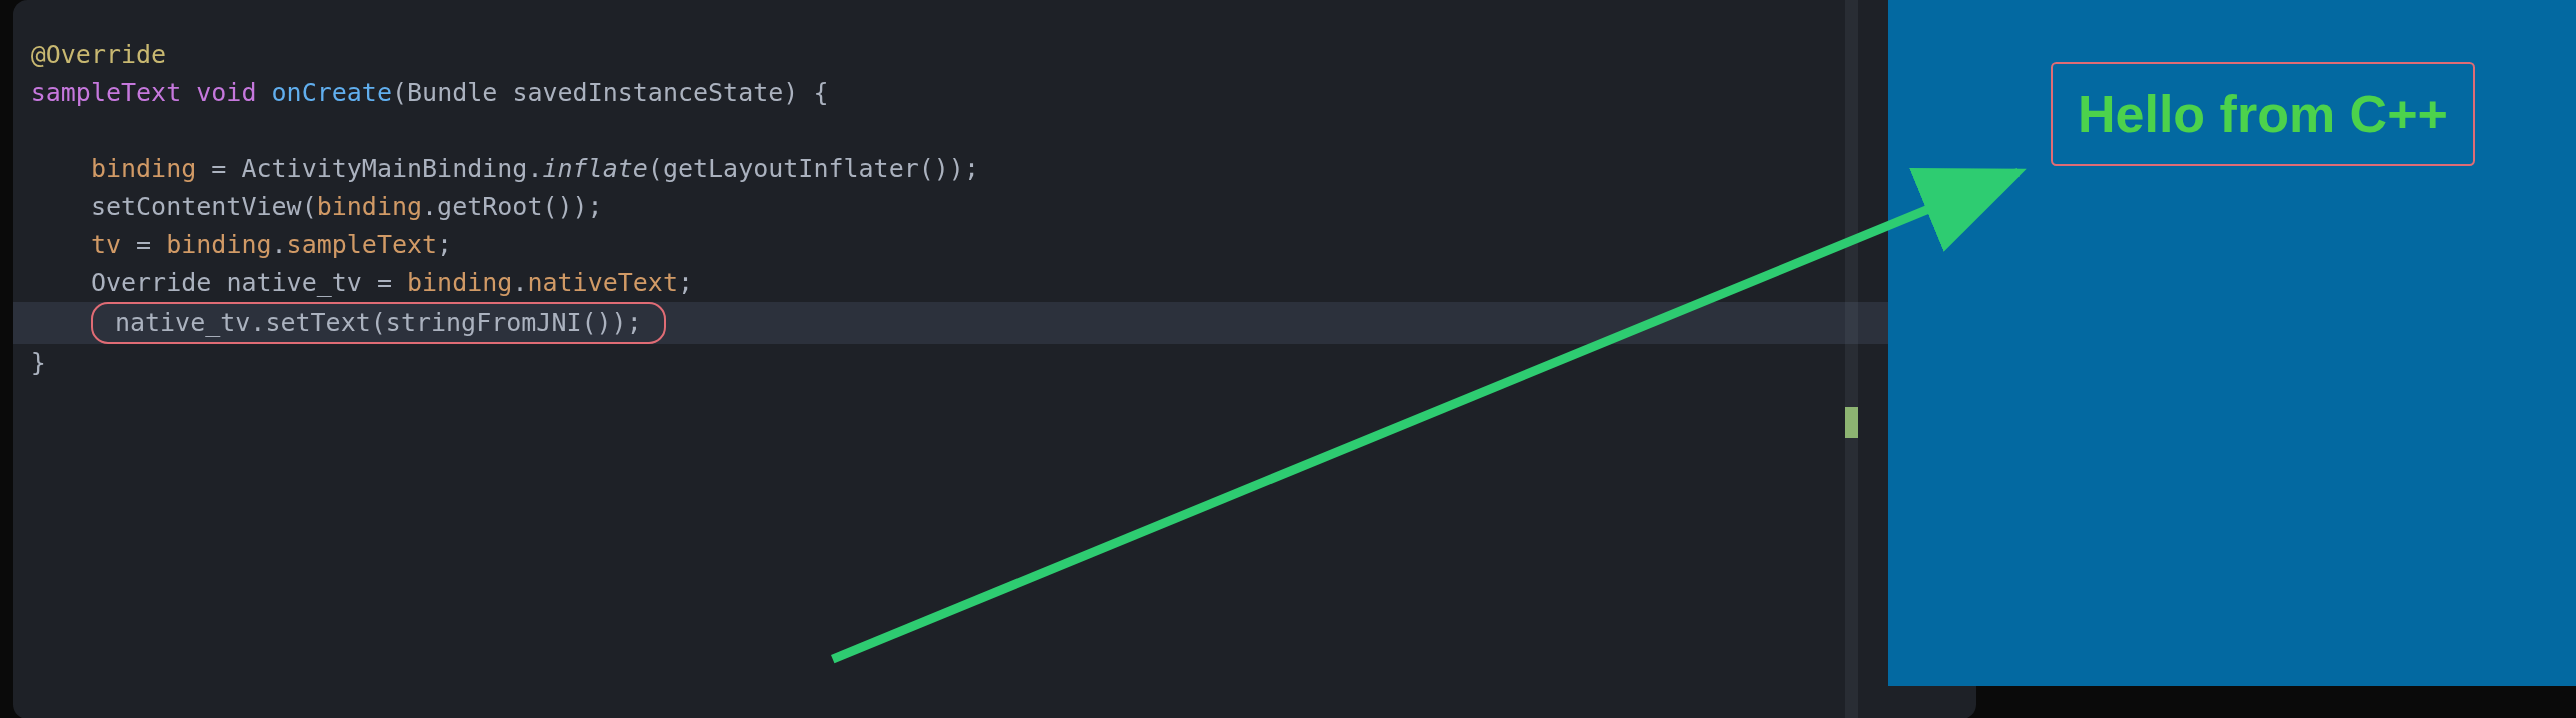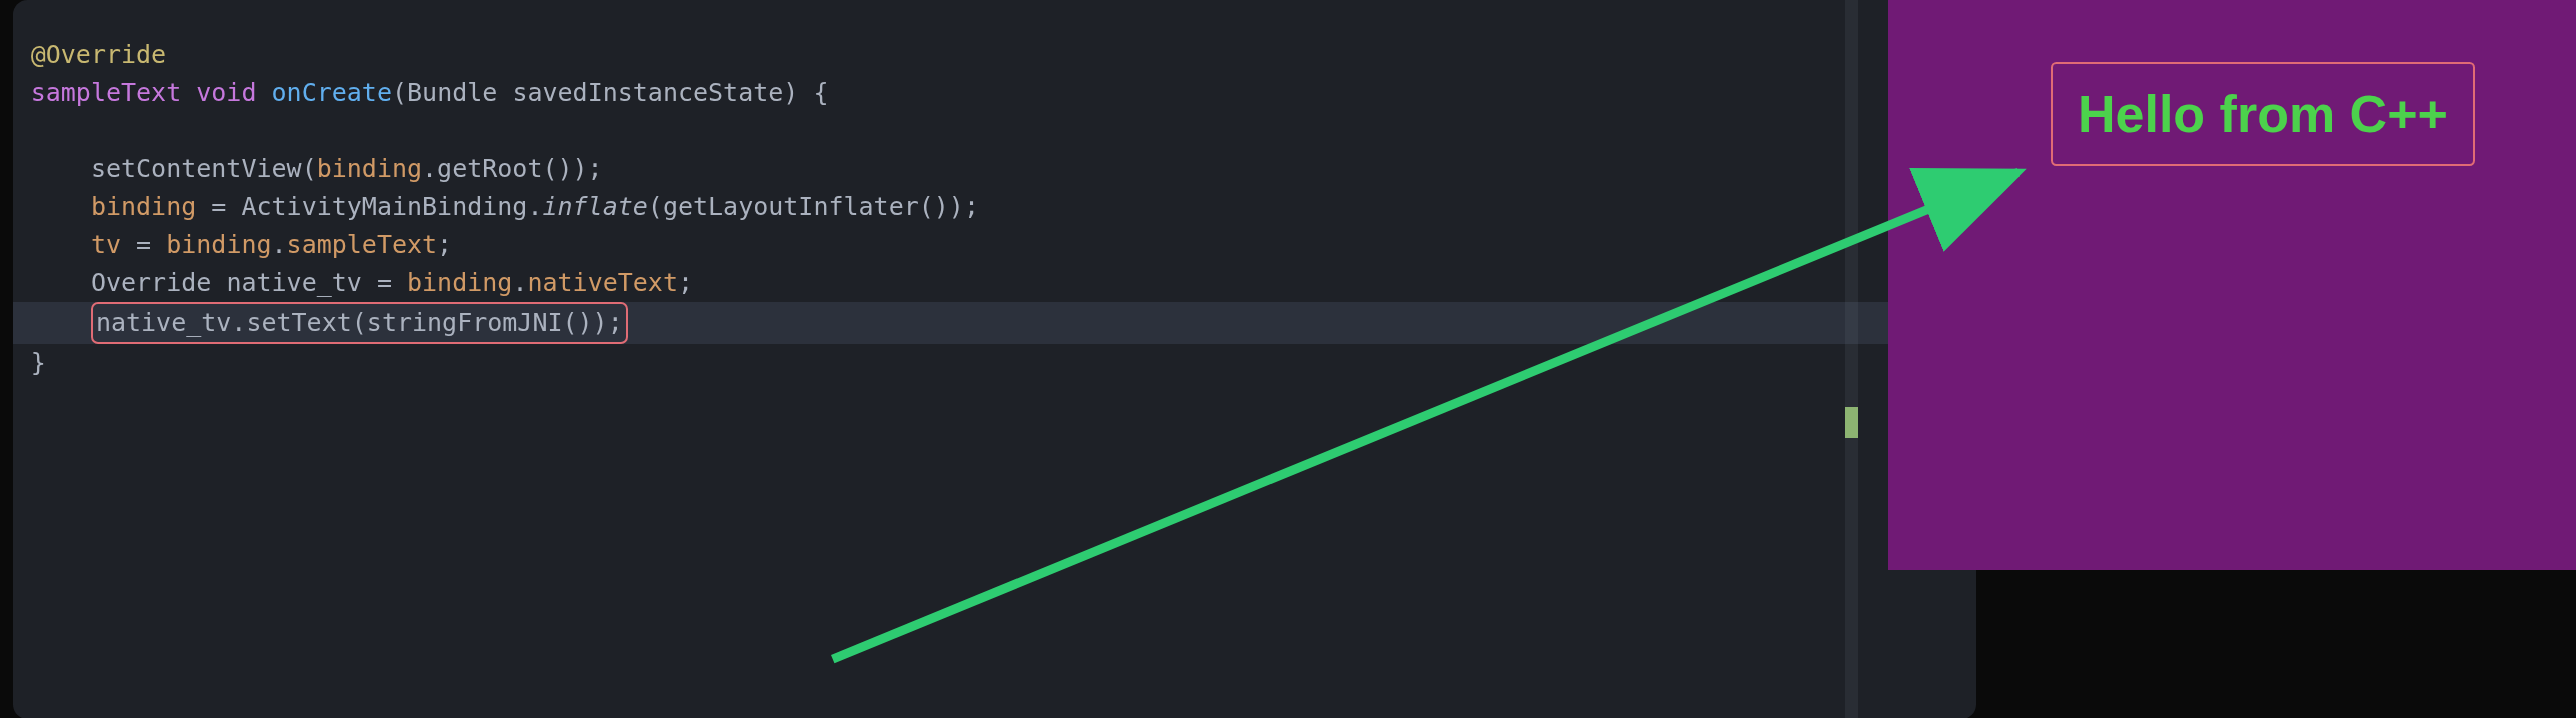--- a/index.html
+++ b/index.html
@@ -62,31 +62,31 @@
 
     .highlight-line {
       background: #2c313c;
       margin-left: -18px;
       padding-left: 18px;
       margin-right: -36px;
       padding-right: 36px;
     }
     .red-box {
       border: 2.7px solid #e06c75;
-      border-radius: 7px;
+      border-radius: 17px;
       display: inline-block;
-      padding: 0 3px;
+      padding: 0 22px;
     }
     .app-screen {
       position: absolute;
       right: 0;
       top: 0;
       width: 688px;
-      height: 570px;
-      background: #701a75;
+      height: 686px;
+      background: #0369a1;
     }
     .hello-box {
       position: absolute;
       top: 62px;
       left: 163px;
       border: 2.7px solid #e06c75;
       border-radius: 5.4px;
       padding: 11px 25px;
     }
     .hello-text {
@@ -121,23 +121,23 @@
   <div class="scrollbar-track"></div>
   <div class="scrollbar-mark"></div>
 
   <div class="code-line"><span class="annotation">@Override</span></div>
 
   <div class="code-line"><span class="keyword">sampleText</span><span> </span><span class="keyword">void</span><span> </span><span class="method-def">onCreate</span><span class="punct">(</span><span class="type">Bundle</span><span> </span><span class="type">savedInstanceState</span><span class="punct">)</span><span class="punct"> {</span></div>
 
 
   <div class="code-line"></div>
 
+  <div class="code-line"><span>    </span><span class="field">binding</span><span class="punct"> = </span><span class="type">ActivityMainBinding</span><span class="punct">.</span><span class="method-call italic">inflate</span><span class="punct">(getLayoutInflater());</span></div>
+
   <div class="code-line"><span>    </span><span class="method-call">setContentView</span><span class="punct">(</span><span class="field">binding</span><span class="punct">.</span><span class="method-call">getRoot</span><span class="punct">());</span></div>
-
-  <div class="code-line"><span>    </span><span class="field">binding</span><span class="punct"> = </span><span class="type">ActivityMainBinding</span><span class="punct">.</span><span class="method-call italic">inflate</span><span class="punct">(getLayoutInflater());</span></div>
 
   <div class="code-line"><span>    </span><span class="field">tv</span><span class="punct"> = </span><span class="field">binding</span><span class="punct">.</span><span class="field">sampleText</span><span class="punct">;</span></div>
 
   <div class="code-line"><span>    </span><span class="type">Override</span><span> </span><span class="type">native_tv</span><span class="punct"> = </span><span class="field">binding</span><span class="punct">.</span><span class="field">nativeText</span><span class="punct">;</span></div>
 
   <div class="code-line highlight-line"><span>    </span><span class="red-box"><span class="method-call">native_tv.setText(stringFromJNI());</span></span></div>
 
   <div class="code-line"><span class="punct">}</span></div>
 </div>
 

